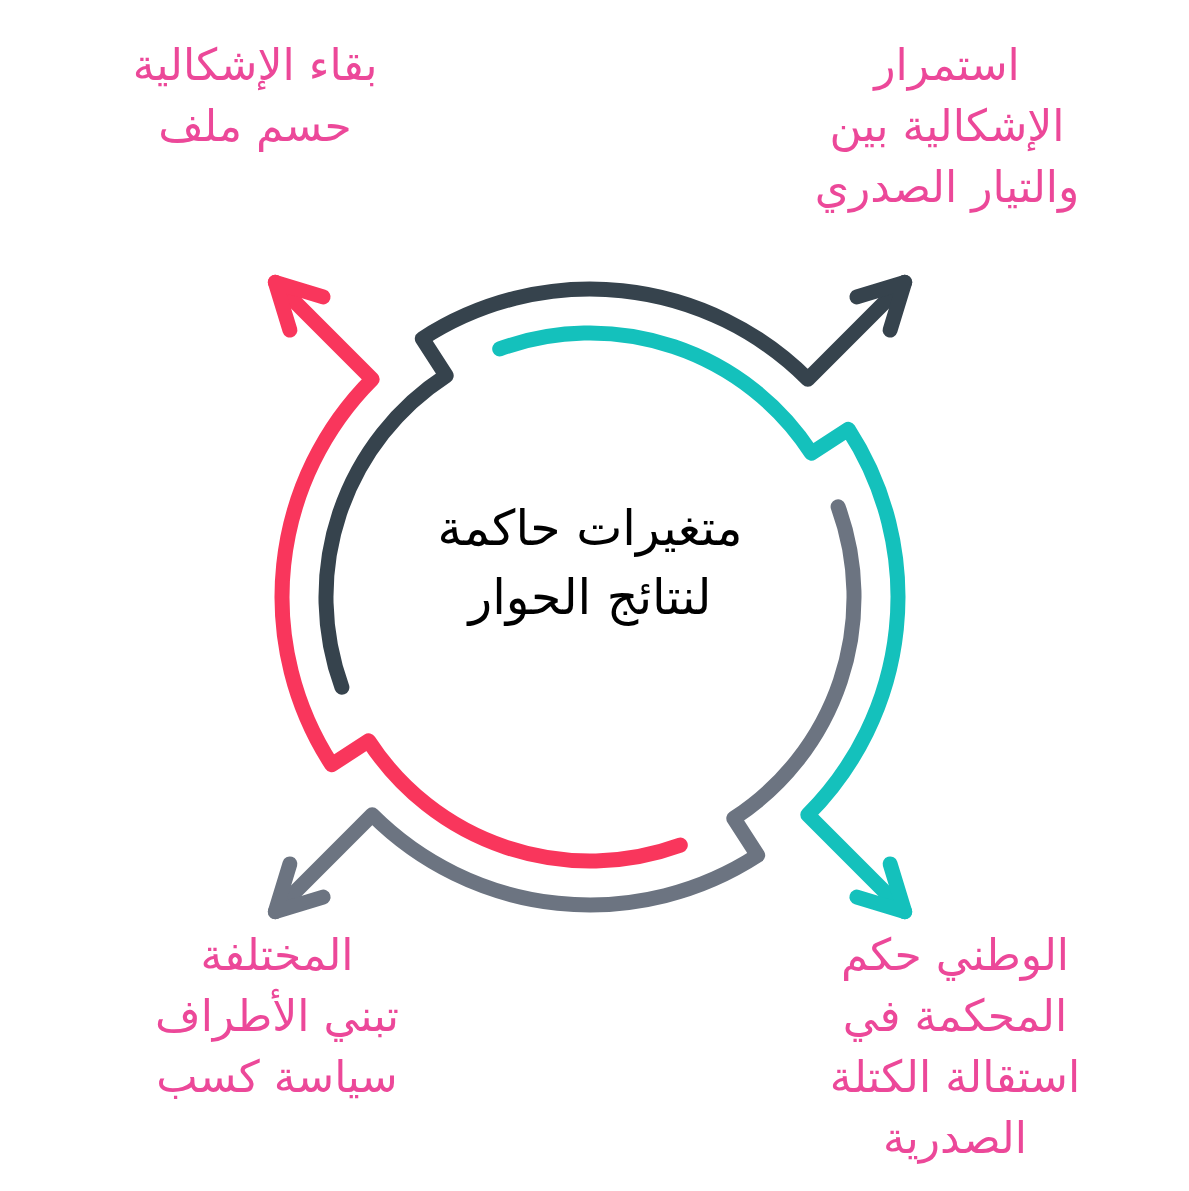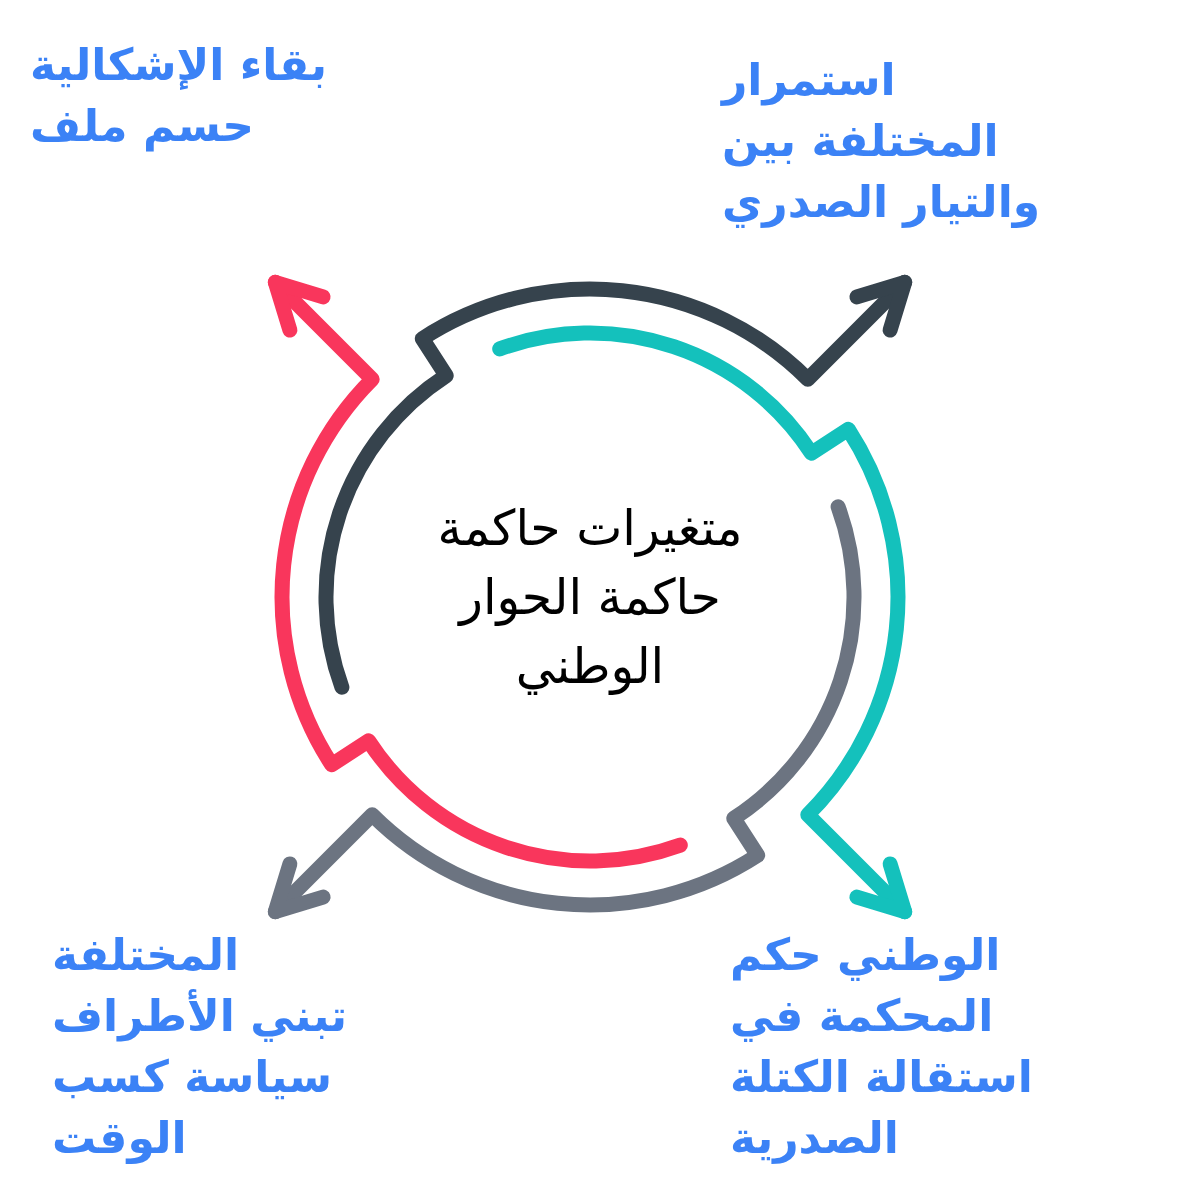--- a/index.html
+++ b/index.html
@@ -17,28 +17,28 @@
   }
   svg.rings {
     position: absolute;
     left: 0;
     top: 0;
   }
   .label {
     position: absolute;
     width: 450px;
     direction: rtl;
-    text-align: left;
-    color: #3b82f6;
+    text-align: center;
+    color: #ec4899;
     font-size: 44px;
     line-height: 61px;
-    font-weight: bold;
+    font-weight: normal;
   }
   .label.top-left     { left: 30px;  top: 34px; }
-  .label.top-right    { left: 722px; top: 34px; margin-top: 15px; }
+  .label.top-right    { left: 722px; top: 34px; }
   .label.bottom-left  { left: 52px;  top: 924px; }
   .label.bottom-right { left: 730px; top: 924px; }
   .center-title {
     position: absolute;
     left: 365px;
     top: 494px;
     width: 450px;
     direction: rtl;
     text-align: center;
     color: #000000;
@@ -75,37 +75,35 @@
     </g>
   </svg>
 
   <div class="label top-left">
     <div>بقاء الإشكالية</div>
     <div>حسم ملف</div>
   </div>
 
   <div class="label top-right">
     <div>استمرار</div>
-    <div>المختلفة بين</div>
+    <div>الإشكالية بين</div>
     <div>والتيار الصدري</div>
   </div>
 
   <div class="label bottom-left">
     <div>المختلفة</div>
     <div>تبني الأطراف</div>
     <div>سياسة كسب</div>
-    <div>الوقت</div>
   </div>
 
   <div class="label bottom-right">
     <div>الوطني حكم</div>
     <div>المحكمة في</div>
     <div>استقالة الكتلة</div>
     <div>الصدرية</div>
   </div>
 
   <div class="center-title">
     <div>متغيرات حاكمة</div>
-    <div>حاكمة الحوار</div>
-    <div>الوطني</div>
+    <div>لنتائج الحوار</div>
   </div>
 
 </div>
 
 </body></html>

